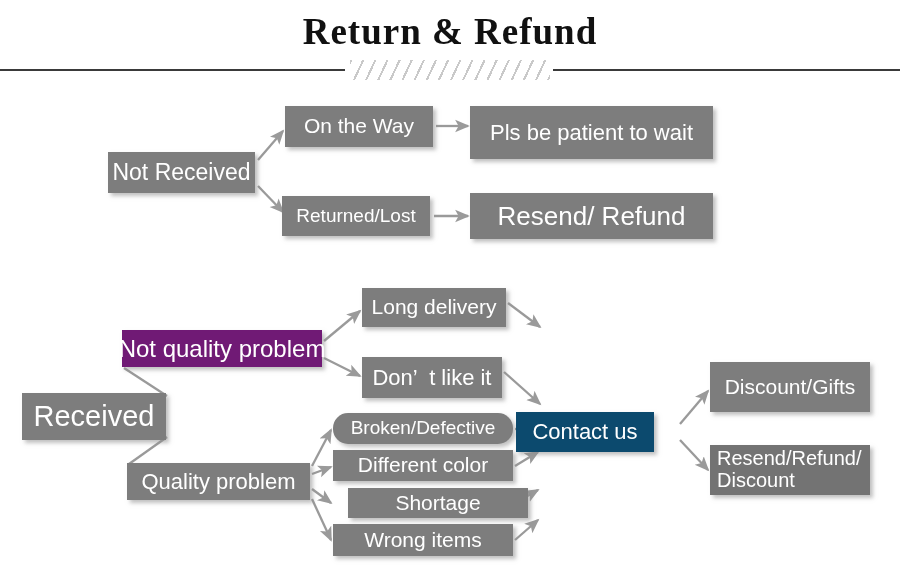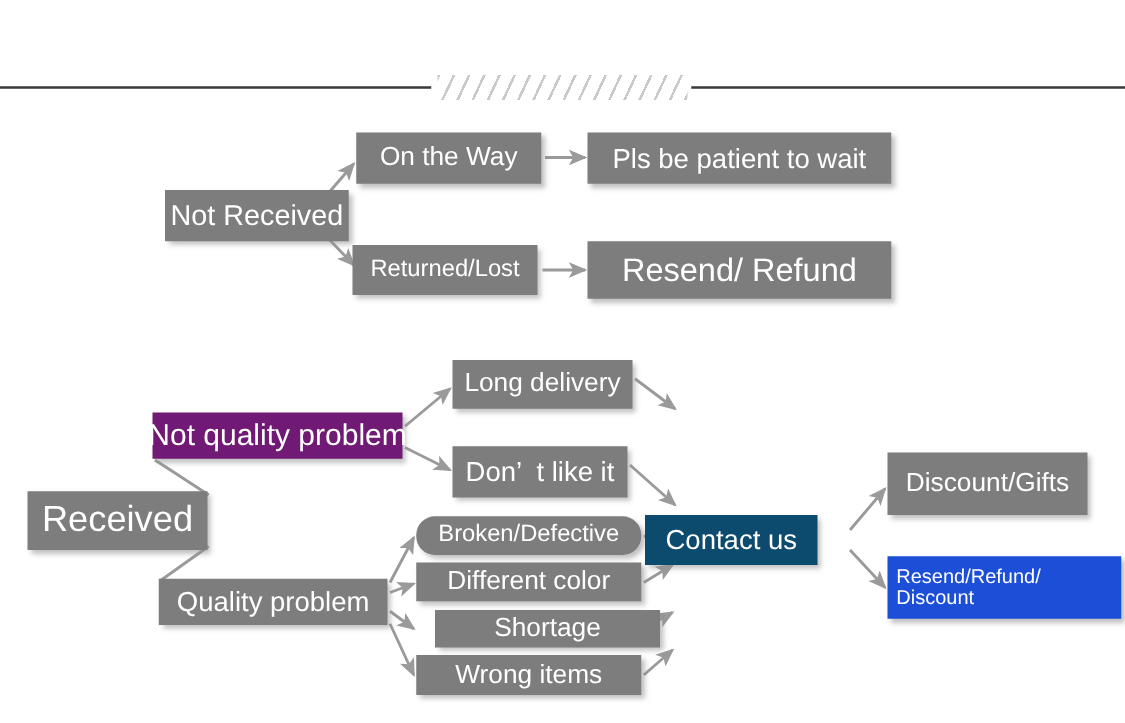--- a/index.html
+++ b/index.html
@@ -81,20 +81,21 @@
     width: 900px;
     height: 578px;
     pointer-events: none;
   }
 </style>
 </head>
 <body>
 
 <div id="page">
 
+  <div id="title">Return &amp; Refund</div>
   <div class="rule" id="rule-left"></div>
   <div id="hatch"></div>
   <div class="rule" id="rule-right"></div>
 
   <svg id="wires" viewBox="0 0 900 578" xmlns="http://www.w3.org/2000/svg">
     <defs>
       <marker id="ah" markerWidth="7" markerHeight="7" refX="5.6" refY="3" orient="auto" markerUnits="strokeWidth">
         <path d="M0,0.3 L6.4,3 L0,5.7 L1.5,3 Z" fill="#9a9a9a"></path>
       </marker>
     </defs>
@@ -116,33 +117,33 @@
         <path d="M515,429 L538,429" marker-end="url(#ah)" stroke="#9a9a9a"></path>
         <path d="M515,466 L538,452" marker-end="url(#ah)" stroke="#9a9a9a"></path>
         <path d="M515,503 L538,490" marker-end="url(#ah)" stroke="#9a9a9a"></path>
         <path d="M515,540 L538,520" marker-end="url(#ah)" stroke="#9a9a9a"></path>
         <path d="M680,424 L708,391" marker-end="url(#ah)" stroke="#9a9a9a"></path>
         <path d="M680,440 L708,470" marker-end="url(#ah)" stroke="#9a9a9a"></path>
       </g>
   </svg>
 
   <div id="boxes">
-      <div class="box" style="left: 108px; top: 152px; width: 147px; height: 41px; font-size: 23px; background: rgb(125, 125, 125); color: rgb(255, 255, 255); margin-left: 24px;">Not Received</div>
+      <div class="box" style="left: 108px; top: 152px; width: 147px; height: 41px; font-size: 23px; background: rgb(125, 125, 125); color: rgb(255, 255, 255);">Not Received</div>
       <div class="box" style="left: 285px; top: 106px; width: 148px; height: 41px; font-size: 21px; background: rgb(125, 125, 125); color: rgb(255, 255, 255);">On the Way</div>
-      <div class="box" style="left: 470px; top: 106px; width: 243px; height: 41px; font-size: 22px; background: rgb(125, 125, 125); color: rgb(255, 255, 255);">Pls be patient to wait</div>
+      <div class="box" style="left: 470px; top: 106px; width: 243px; height: 53px; font-size: 22px; background: rgb(125, 125, 125); color: rgb(255, 255, 255);">Pls be patient to wait</div>
       <div class="box" style="left: 282px; top: 196px; width: 148px; height: 40px; font-size: 19px; background: rgb(125, 125, 125); color: rgb(255, 255, 255);">Returned/Lost</div>
       <div class="box" style="left: 470px; top: 193px; width: 243px; height: 46px; font-size: 26px; background: rgb(125, 125, 125); color: rgb(255, 255, 255);">Resend/ Refund</div>
       <div class="box" style="left: 22px; top: 393px; width: 144px; height: 47px; font-size: 29px; background: rgb(125, 125, 125); color: rgb(255, 255, 255);">Received</div>
       <div class="box" style="left: 122px; top: 330px; width: 200px; height: 37px; font-size: 24px; background: #701a75; color: rgb(255, 255, 255);">Not quality problem</div>
       <div class="box" style="left: 127px; top: 463px; width: 183px; height: 37px; font-size: 22px; background: rgb(125, 125, 125); color: rgb(255, 255, 255);">Quality problem</div>
       <div class="box" style="left: 362px; top: 288px; width: 144px; height: 39px; font-size: 21px; background: rgb(125, 125, 125); color: rgb(255, 255, 255);">Long delivery</div>
       <div class="box" style="left: 362px; top: 357px; width: 140px; height: 41px; font-size: 22px; background: rgb(125, 125, 125); color: rgb(255, 255, 255);">Don’  t like it</div>
       <div class="box" style="left: 333px; top: 413px; width: 180px; height: 31px; font-size: 19px; background: rgb(125, 125, 125); color: rgb(255, 255, 255); border-radius: 15px;">Broken/Defective</div>
       <div class="box" style="left: 333px; top: 450px; width: 180px; height: 31px; font-size: 21px; background: rgb(125, 125, 125); color: rgb(255, 255, 255);">Different color</div>
       <div class="box" style="left: 348px; top: 488px; width: 180px; height: 30px; font-size: 21px; background: rgb(125, 125, 125); color: rgb(255, 255, 255);">Shortage</div>
       <div class="box" style="left: 333px; top: 524px; width: 180px; height: 32px; font-size: 21px; background: rgb(125, 125, 125); color: rgb(255, 255, 255);">Wrong items</div>
       <div class="box" style="left: 516px; top: 412px; width: 138px; height: 40px; font-size: 22px; background: #0c4a6e; color: rgb(255, 255, 255);">Contact us</div>
       <div class="box" style="left: 710px; top: 362px; width: 160px; height: 50px; font-size: 21px; background: rgb(125, 125, 125); color: rgb(255, 255, 255);">Discount/Gifts</div>
-      <div class="box left-align" style="left: 710px; top: 445px; width: 187px; height: 50px; font-size: 16px; background: #1d4ed8; color: rgb(255, 255, 255);">Resend/Refund/
+      <div class="box left-align" style="left: 710px; top: 445px; width: 160px; height: 50px; font-size: 20px; background: #737373; color: rgb(255, 255, 255);">Resend/Refund/
 Discount</div>
     </div>
 
 </div>
 
 </body></html>

